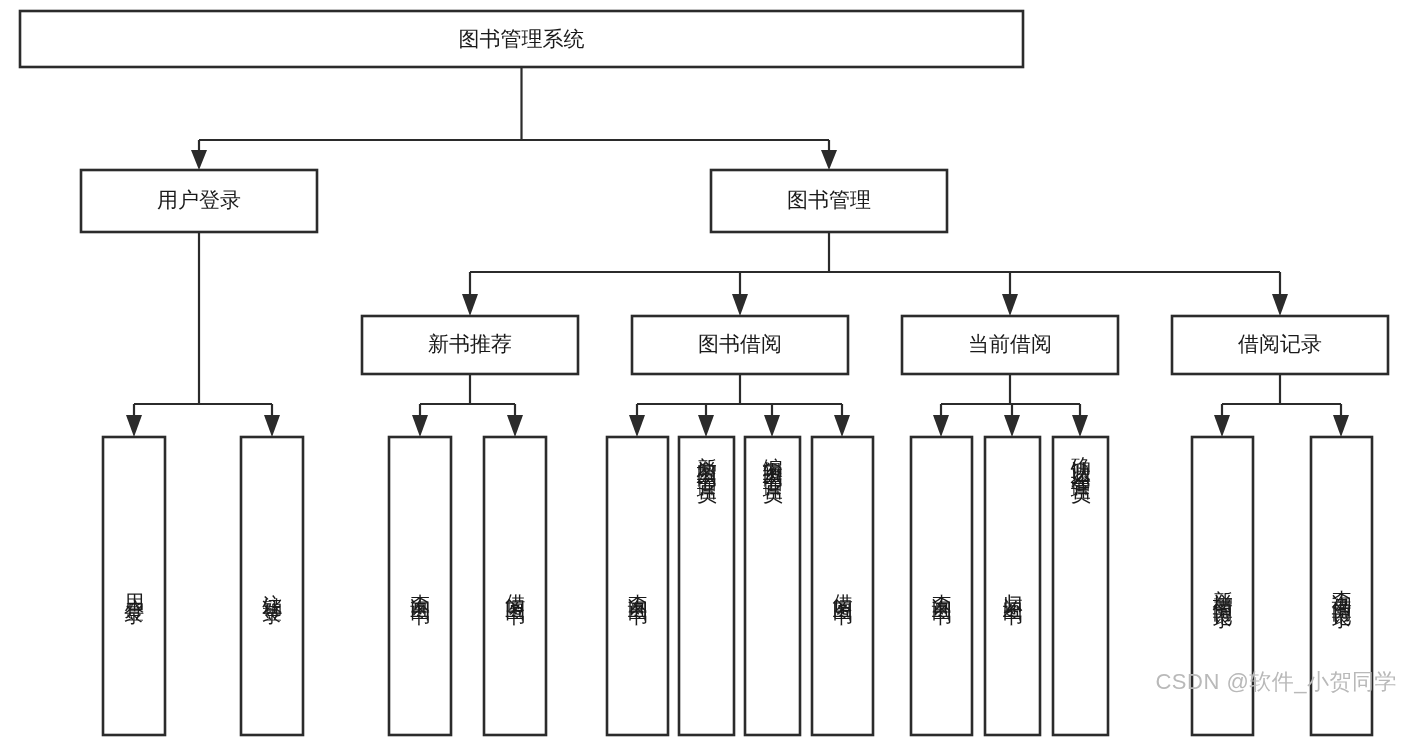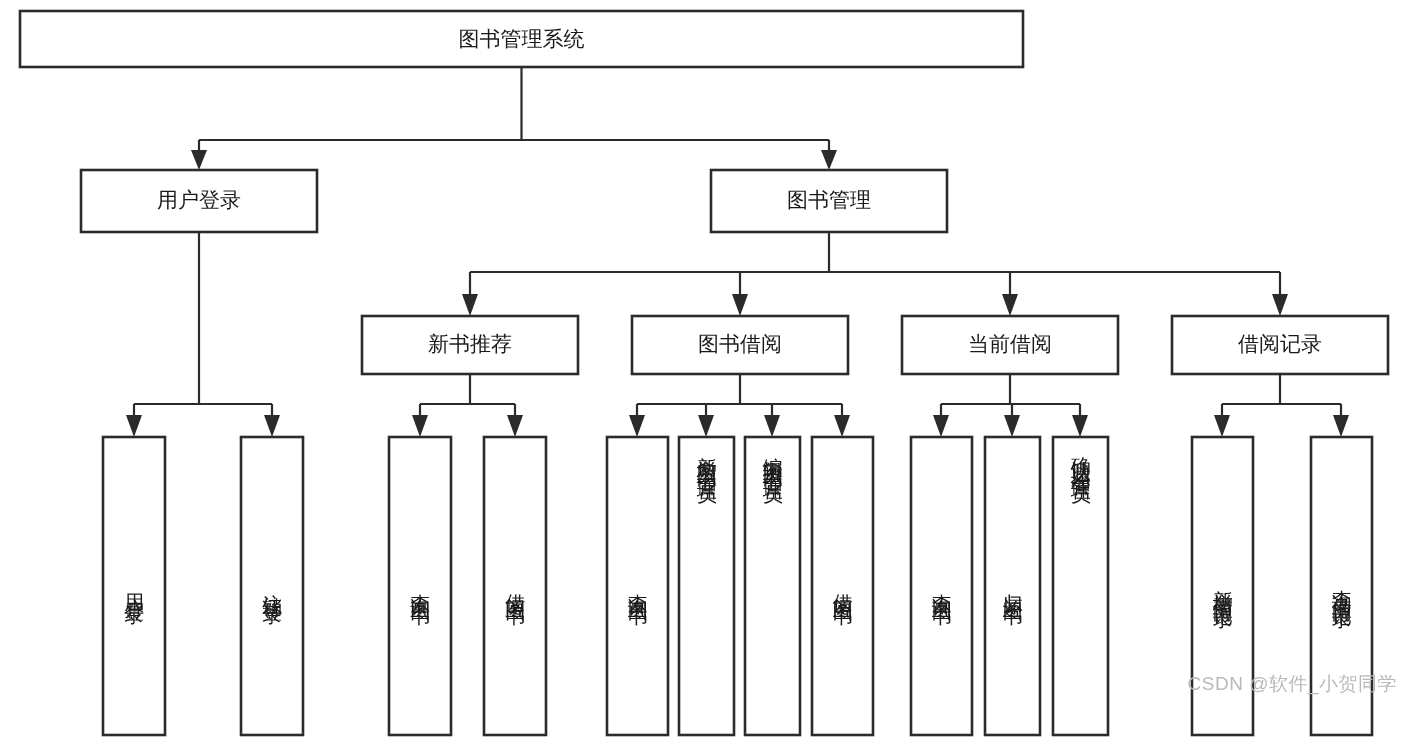--- a/index.html
+++ b/index.html
@@ -64,21 +64,21 @@
     letter-spacing: 4px;
     color: #1a1a1a;
     white-space: nowrap;
     text-align: center;
   }
   .watermark {
     position: absolute;
     right: 8px;
     bottom: 6px;
     font-family: "Liberation Sans", "DejaVu Sans", sans-serif;
-    font-size: 19px;
+    font-size: 22px;
     color: #b9b9b9;
     letter-spacing: 0.5px;
     user-select: none;
     white-space: nowrap;
   }
 </style>
 </head>
 <body>
 
 <div id="diagram-root">

